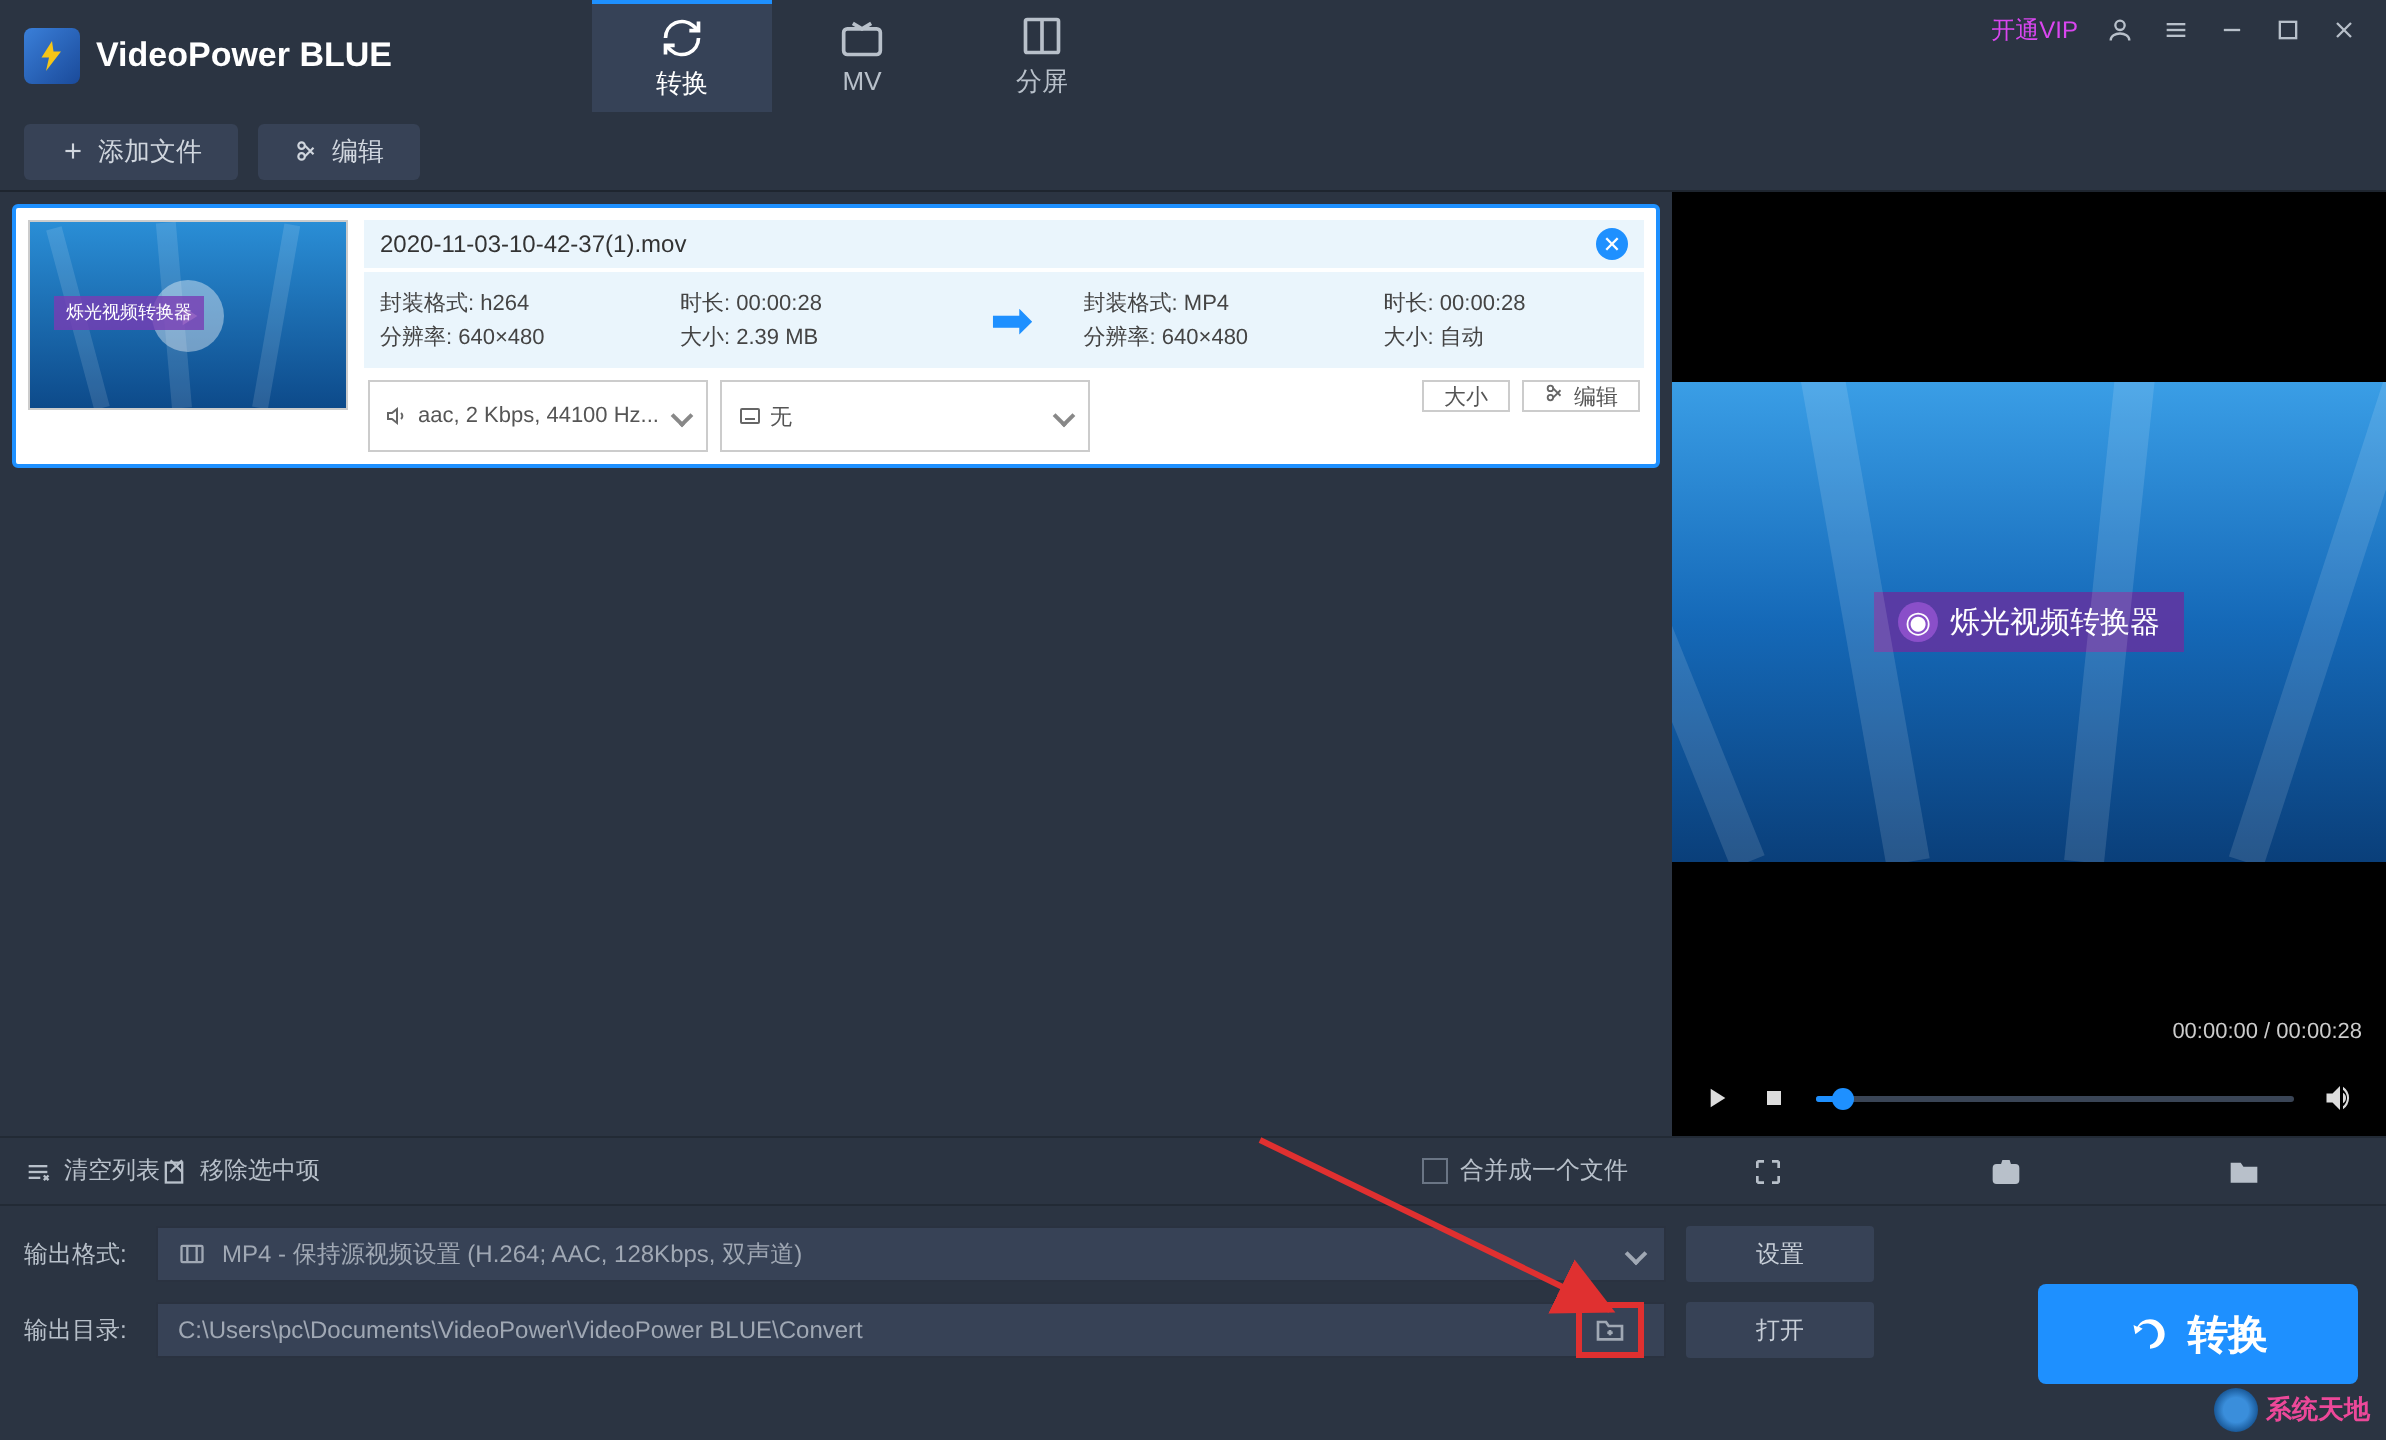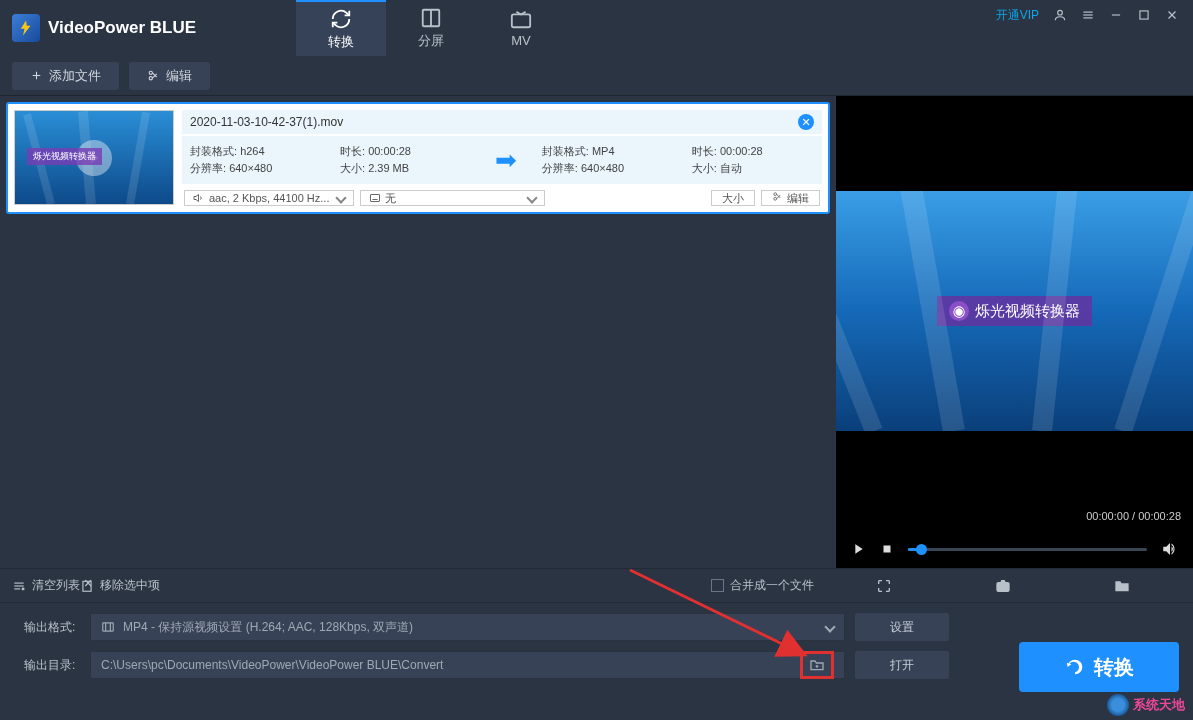--- a/index.html
+++ b/index.html
@@ -11,21 +11,21 @@
 .logo-icon { width: 28px; height: 28px; background: linear-gradient(135deg,#3a7fd9,#1a4a9a); border-radius: 4px; display:flex; align-items:center; justify-content:center; }
 .logo-icon svg { width: 18px; height: 18px; }
 .app-title { color: #fff; font-size: 17px; font-weight: bold; }
 
 .main-tabs { display: flex; margin-left: 100px; height: 100%; }
 .main-tab { width: 90px; display: flex; flex-direction: column; align-items: center; justify-content: center; color: #b8c0ca; cursor: pointer; gap: 3px; font-size: 13px; }
 .main-tab.active { background: #364257; border-top: 2px solid #1e90ff; color: #fff; }
 .main-tab svg { width: 22px; height: 22px; }
 
 .window-controls { position: absolute; right: 0; top: 0; display: flex; align-items: center; height: 30px; gap: 14px; padding: 0 14px; }
-.vip-link { color: #0ea5e9; font-size: 12px; }
+.vip-link { color: #d946ef; font-size: 12px; }
 .win-ctrl { color: #b8c0ca; cursor: pointer; display:flex; align-items:center; }
 .win-ctrl svg { width: 14px; height: 14px; }
 
 
 .toolbar { height: 40px; background: #2b3442; display: flex; align-items: center; gap: 10px; padding: 0 12px; border-bottom: 1px solid #1e252f; }
 .tb-btn { height: 28px; padding: 0 18px; background: #374256; color: #d0d6de; font-size: 13px; border-radius: 3px; display: flex; align-items: center; gap: 6px; cursor: pointer; }
 .tb-btn svg { width: 13px; height: 13px; }
 
 
 .main-area { display: flex; height: 472px; }
@@ -38,21 +38,21 @@
 .thumb-play { width: 36px; height: 36px; background: rgba(255,255,255,0.4); border-radius: 50%; display:flex; align-items:center; justify-content:center; }
 .thumb-badge { position:absolute; top:40%; left:12px; background:rgba(120,60,180,0.8); color:#fff; font-size:9px; padding:2px 6px; }
 .file-info { flex: 1; }
 .file-header { background: #eaf5fc; padding: 4px 8px; font-size: 12px; color: #333; display:flex; justify-content:space-between; align-items:center; }
 .close-circ { width: 16px; height: 16px; background: #1e90ff; border-radius: 50%; color: #fff; display:flex; align-items:center; justify-content:center; font-size:11px; cursor:pointer; }
 .meta-row { display: flex; padding: 6px 8px; background: #eaf5fc; margin-top: 2px; align-items:center; }
 .meta-col { font-size: 11px; color: #444; }
 .meta-col div { margin: 2px 0; }
 .arrow-mid { color: #1e90ff; font-size: 26px; margin: 0 25px; }
 .controls-row { display: flex; gap: 6px; margin-top: 6px; padding: 0 2px; }
-.dd { border: 1px solid #ccc; background: #fff; font-size: 11px; color: #555; height: 16px; display:flex; align-items:center; padding: 0 8px; gap:6px; cursor:pointer; }
+.dd { border: 1px solid #ccc; background: #fff; font-size: 11px; color: #555; height: 36px; display:flex; align-items:center; padding: 0 8px; gap:6px; cursor:pointer; }
 .dd.audio { width: 170px; justify-content:space-between; }
 .dd.sub { width: 185px; justify-content:space-between; }
 .small-btn { border: 1px solid #ccc; background: #fff; font-size: 11px; color: #555; height: 16px; padding: 0 10px; display:flex; gap:4px; cursor:pointer; }
 
 
 .preview-img { position:absolute; top:95px; left:0; right:0; height:240px; background: linear-gradient(180deg,#3a9ee6 0%,#1569b8 50%,#0a3f7a 100%); display:flex; align-items:center; justify-content:center; }
 .preview-badge { background: rgba(100,50,160,0.85); color:#fff; padding: 5px 12px; font-size: 15px; display:flex; align-items:center; gap:6px; }
 .preview-badge-icon { width:20px; height:20px; background:#8a4fc9; border-radius:50%; display:flex; align-items:center; justify-content:center; }
 .time-display { position:absolute; right:12px; bottom:46px; color:#ccc; font-size:11px; }
 .player-controls { position:absolute; bottom:10px; left:0; right:0; display:flex; align-items:center; gap:14px; padding: 0 14px; }
@@ -64,21 +64,21 @@
 
 .lower-bar { height: 34px; background: #2b3442; border-top:1px solid #222a35; display:flex; align-items:center; padding:0 12px; color:#b8c0ca; font-size:12px; }
 .lower-left { display:flex; }
 .lower-item { display:flex; align-items:center; gap:6px; cursor:pointer; }
 .lower-right { margin-left:auto; display:flex; align-items:flex-end; gap:8px; }
 .cbx { width:13px; height:13px; border:1px solid #6a7585; }
 .preview-toolbar { width:357px; display:flex; justify-content:space-around; align-items:center; }
 .preview-toolbar svg { fill:#b8c0ca; cursor:pointer; }
 
 
-.output-section { background:#2b3442; padding: 10px 24px; border-top:1px solid #222a35; }
+.output-section { background:#2b3442; padding: 10px 12px; border-top:1px solid #222a35; }
 .out-row { display:flex; align-items:center; gap:10px; margin-bottom:10px; }
 .out-label { color:#b8c0ca; font-size:12px; width:56px; }
 .out-field { flex:1; max-width:755px; height:28px; background:#374256; border:1px solid #2a3240; color:#a0a8b4; font-size:12px; display:flex; align-items:center; padding:0 10px; gap:8px; justify-content:space-between; }
 .out-field-left { display:flex; align-items:center; gap:8px; }
 .out-btn { width:94px; height:28px; background:#374256; color:#c8cfd8; font-size:12px; display:flex; align-items:center; justify-content:center; cursor:pointer; border-radius:2px; }
 .convert-btn { position:absolute; right:14px; bottom:28px; width:160px; height:50px; background:#1e90ff; color:#fff; font-size:20px; font-weight:bold; display:flex; align-items:center; justify-content:center; gap:8px; border-radius:4px; cursor:pointer; }
 .convert-btn svg { width:22px; height:22px; fill:#fff; }
 .folder-highlight { border:3px solid #e03030; padding:3px 6px; display:flex; align-items:center; }
 
 
@@ -109,31 +109,31 @@
   <div class="main-tabs">
     <div class="main-tab active">
       <svg viewBox="0 0 24 24" fill="none" stroke="#fff" stroke-width="2">
           <path d="M3 12a9 9 0 0 1 15-6.7L21 8M21 12a9 9 0 0 1-15 6.7L3 16"></path>
           <path d="M21 3v5h-5M3 21v-5h5"></path>
         </svg>
       <span>转换</span>
     </div>
     <div class="main-tab">
       <svg viewBox="0 0 24 24" fill="none" stroke="#b8c0ca" stroke-width="2">
+          <rect x="2" y="7" width="20" height="14" rx="2"></rect>
+          <path d="M7 4l5 3 5-3"></path>
+        </svg>
+      <span>MV</span>
+    </div>
+    <div class="main-tab">
+      <svg viewBox="0 0 24 24" fill="none" stroke="#b8c0ca" stroke-width="2">
           <rect x="3" y="3" width="18" height="18" rx="1"></rect>
           <line x1="12" y1="3" x2="12" y2="21"></line>
         </svg>
       <span>分屏</span>
-    </div>
-    <div class="main-tab">
-      <svg viewBox="0 0 24 24" fill="none" stroke="#b8c0ca" stroke-width="2">
-          <rect x="2" y="7" width="20" height="14" rx="2"></rect>
-          <path d="M7 4l5 3 5-3"></path>
-        </svg>
-      <span>MV</span>
     </div>
   </div>
   <div class="window-controls">
     <span class="vip-link">开通VIP</span>
     <span class="win-ctrl">
         <svg viewBox="0 0 24 24" fill="none" stroke="#b8c0ca" stroke-width="2">
           <circle cx="12" cy="8" r="4"></circle>
           <path d="M4 21c0-4 4-6 8-6s8 2 8 6"></path>
         </svg>
       </span>

